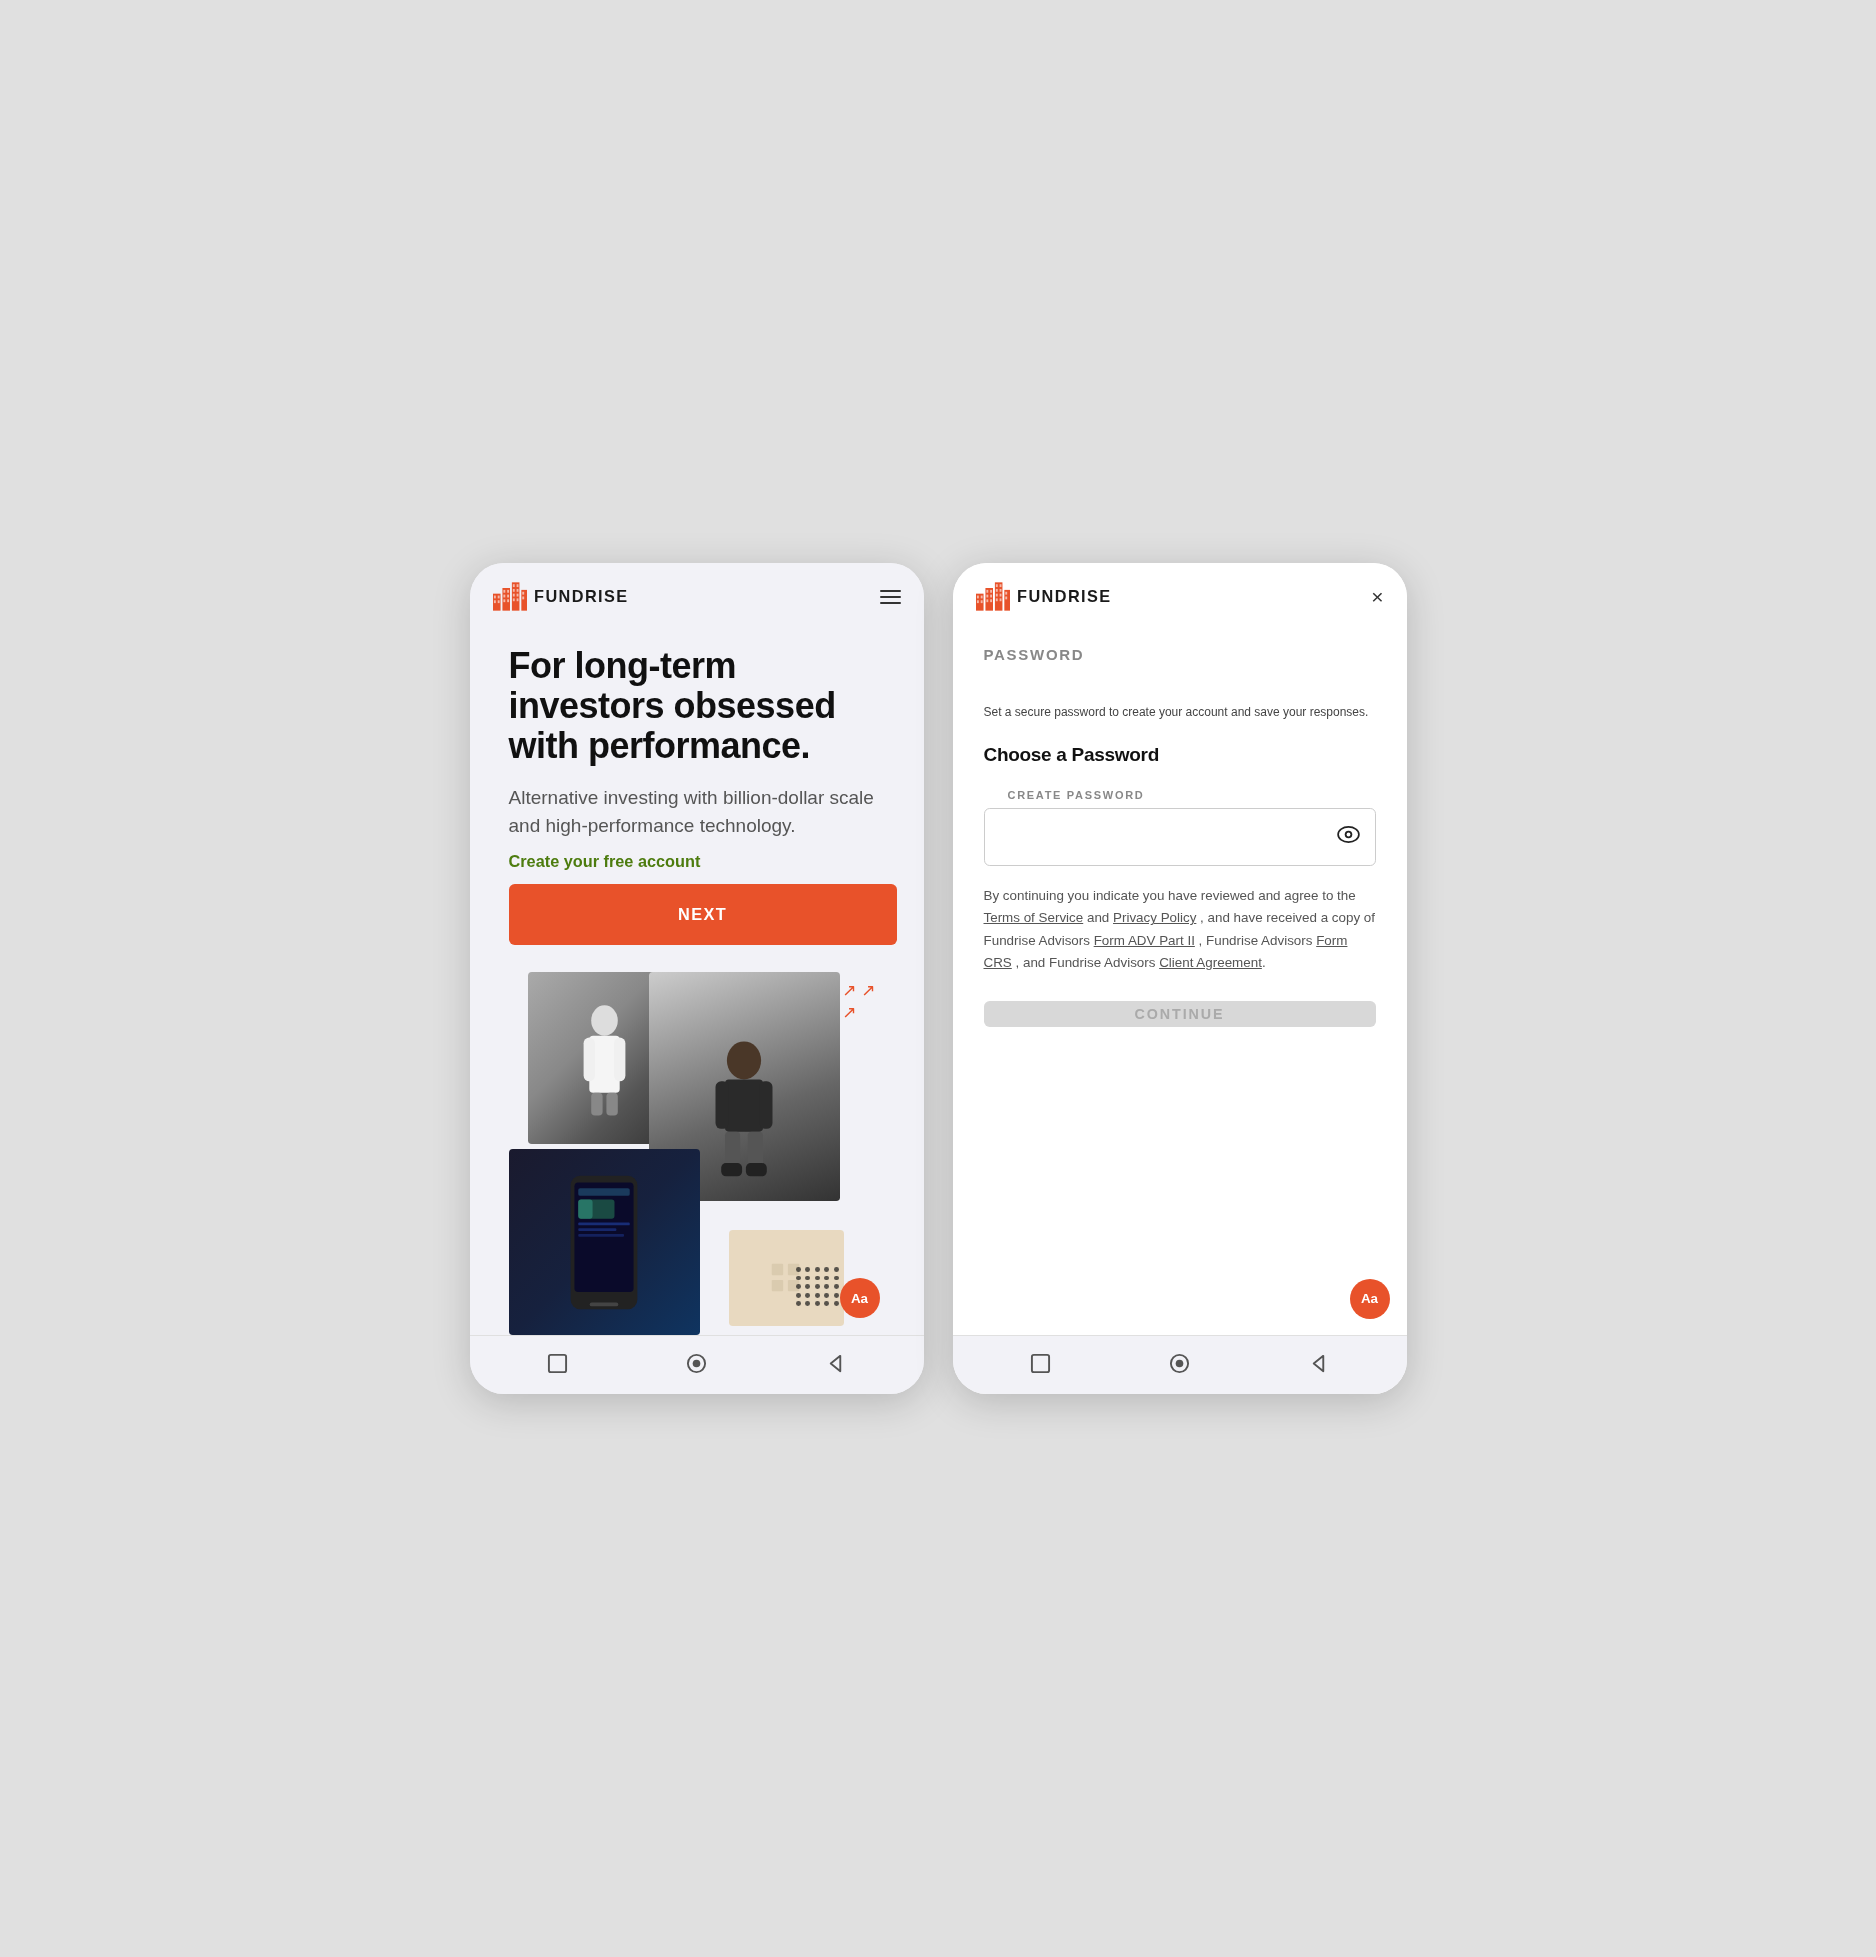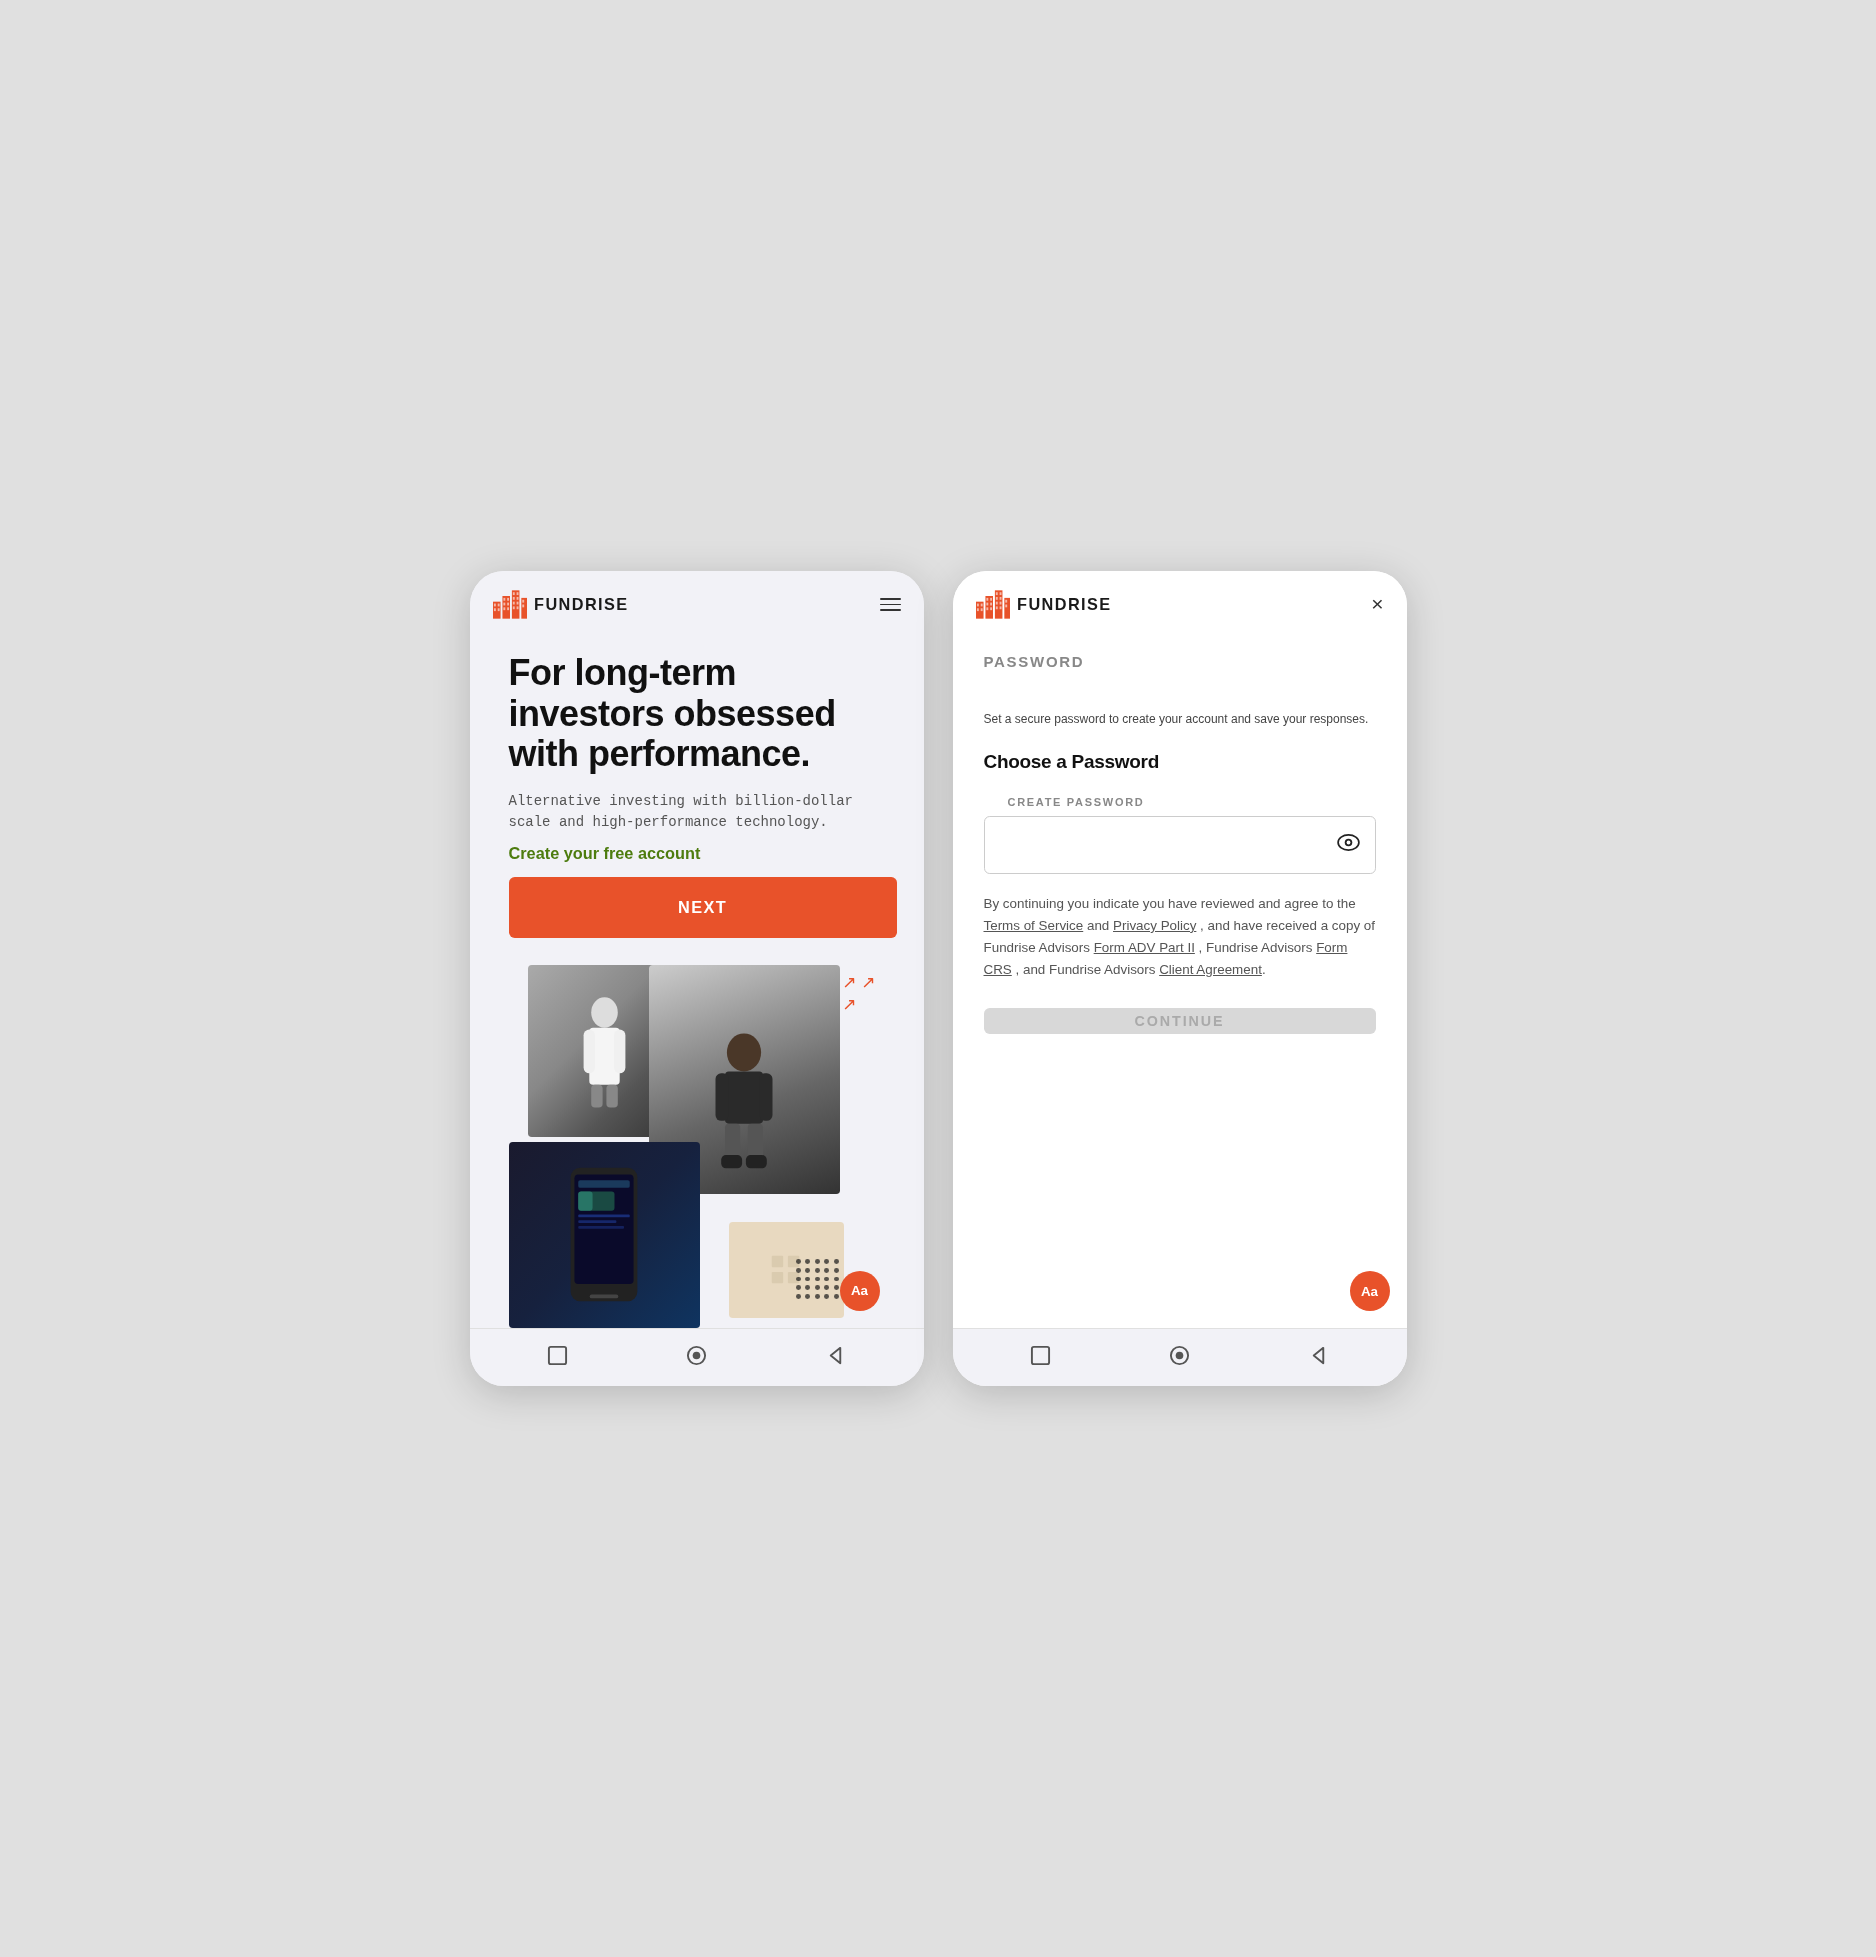--- a/index.html
+++ b/index.html
@@ -72,25 +72,24 @@
     }
     .hero-title {
       font-size: 36px;
       font-weight: 800;
       line-height: 1.12;
       color: #111;
       margin-bottom: 17px;
       letter-spacing: -0.5px;
     }
     .hero-subtitle {
-      font-size: 14px;
+      font-size: 19px;
       color: #555;
       line-height: 1.5;
       margin-bottom: 11px;
-      font-family: Liberation Mono, monospace;
     }
     .cta-label {
       font-size: 16.3px;
       font-weight: 700;
       color: #4d7c0f;
       margin-bottom: 13.4px;
     }
     .next-button {
       width: 100%;
       background: #e8522a;

